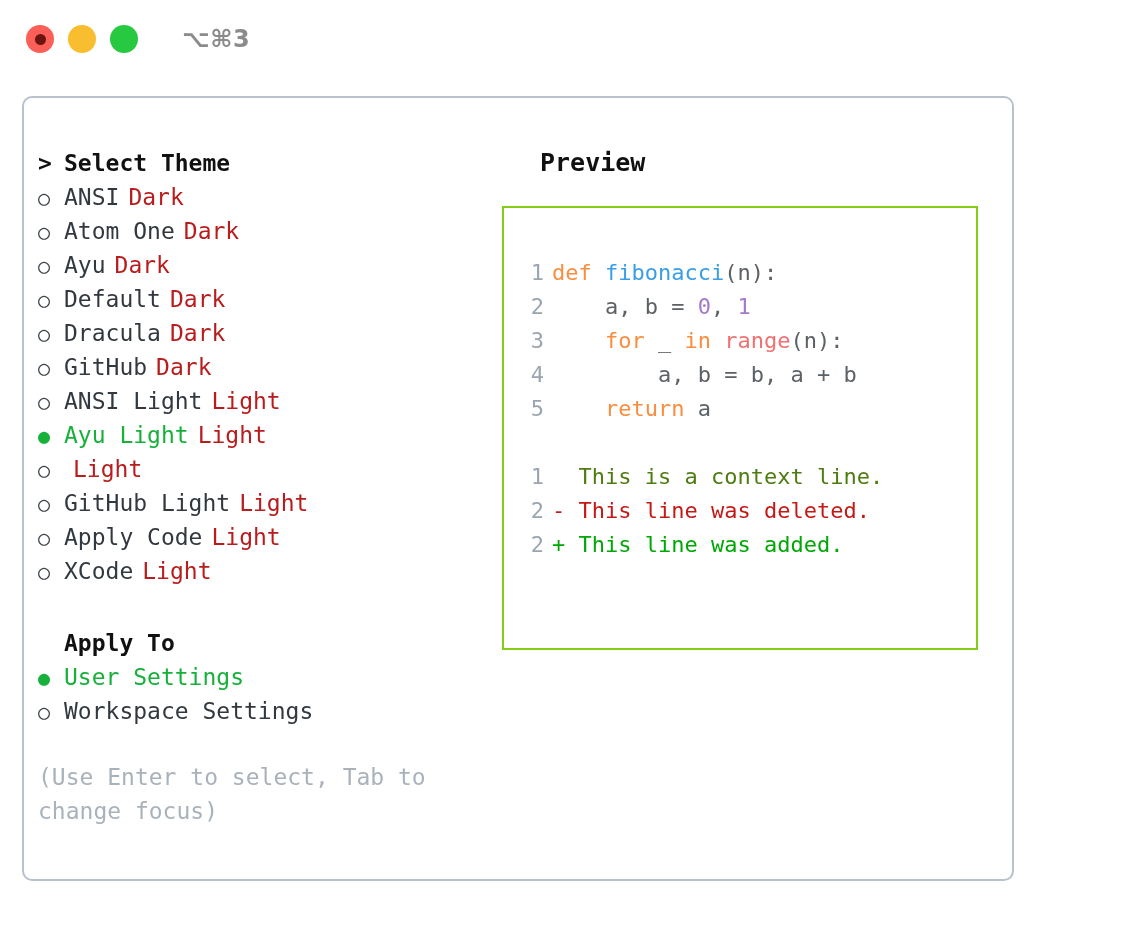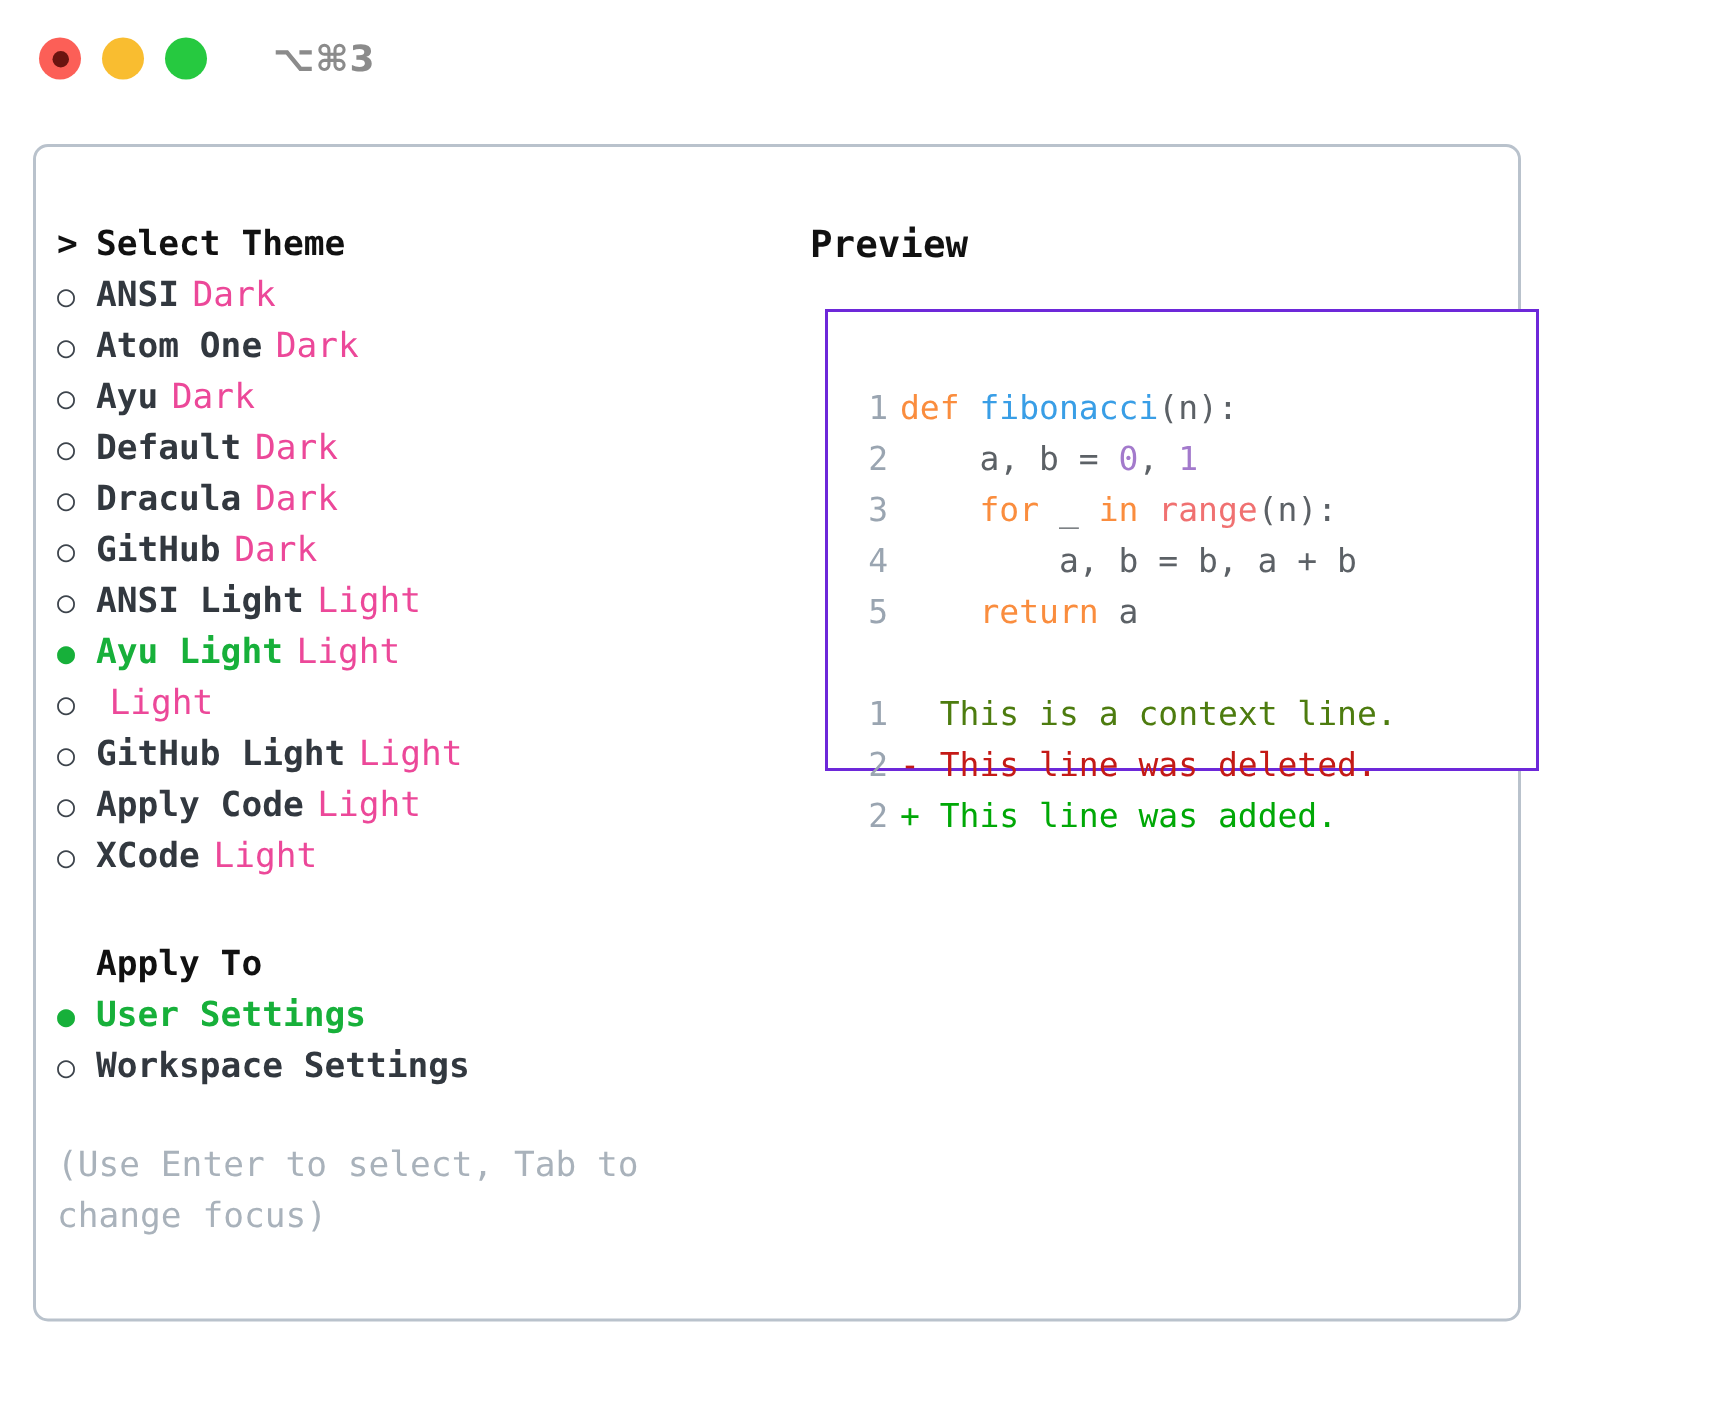--- a/index.html
+++ b/index.html
@@ -120,27 +120,26 @@
     font-size: 20px;
   }
 
   .heading-text {
     color: #111111;
     font-weight: bold;
     text-align: right;
   }
   .theme-name {
     color: #32383f;
-    font-weight: bold;
   }
   .theme-name.selected {
     color: #17b03a;
   }
   .theme-kind {
-    color: #ec4899;
+    color: #b91c1c;
     margin-left: 9px;
   }
 
   #apply-to-block { margin-top: 38px; }
 
   #hint-text {
     margin-top: 32px;
     font-size: 23px;
     line-height: 34px;
     color: #a9b2bb;
@@ -159,26 +158,25 @@
     font-size: 25px;
     font-weight: bold;
     color: #111111;
     line-height: 34px;
     white-space: pre;
     margin-left: 38px;
   }
   #preview-box {
     margin-top: 26px;
     width: 476px;
-    height: 308px;
-    box-sizing: border-box;
-    border: 2px solid #6d28d9;
+    height: 444px;
+    box-sizing: border-box;
+    border: 2px solid #84cc16;
     background: #ffffff;
     position: relative;
-    margin-left: 48px;
   }
   #code-area {
     position: absolute;
     left: 16px;
     top: 48px;
     right: 6px;
   }
   .code-line {
     font-size: 22px;
     line-height: 34px;

